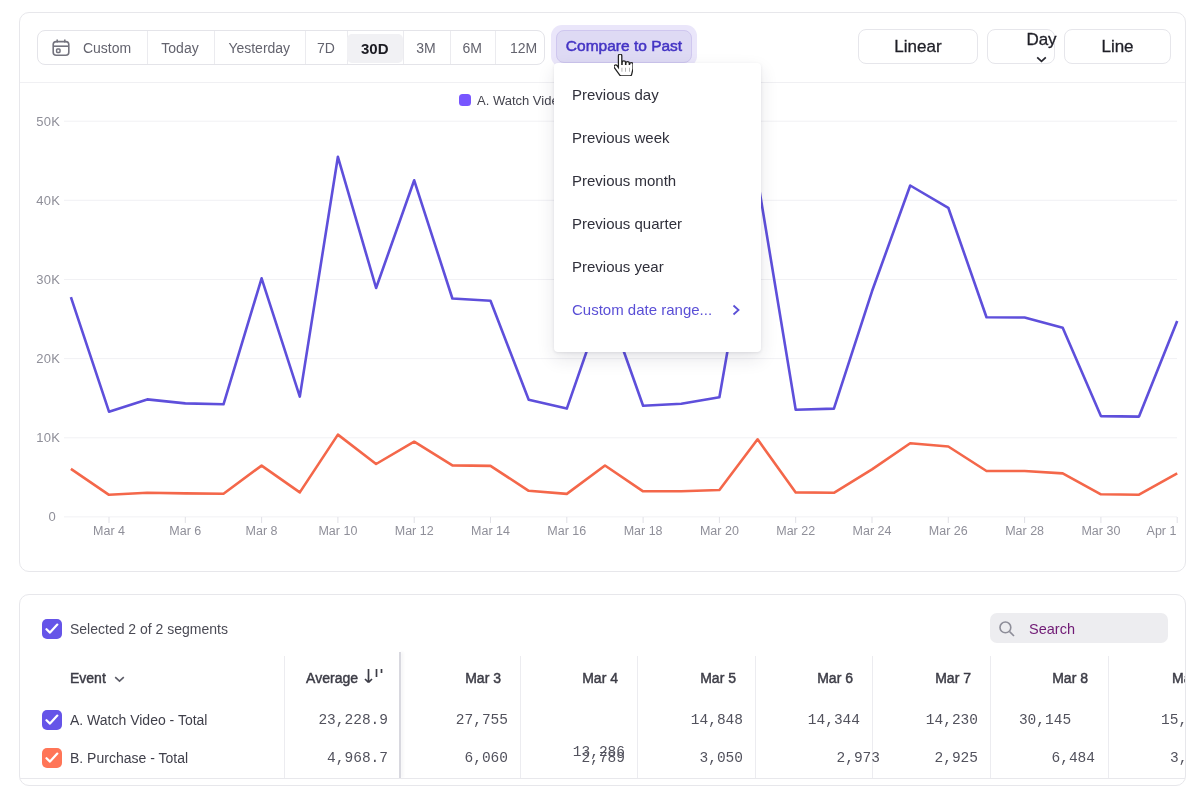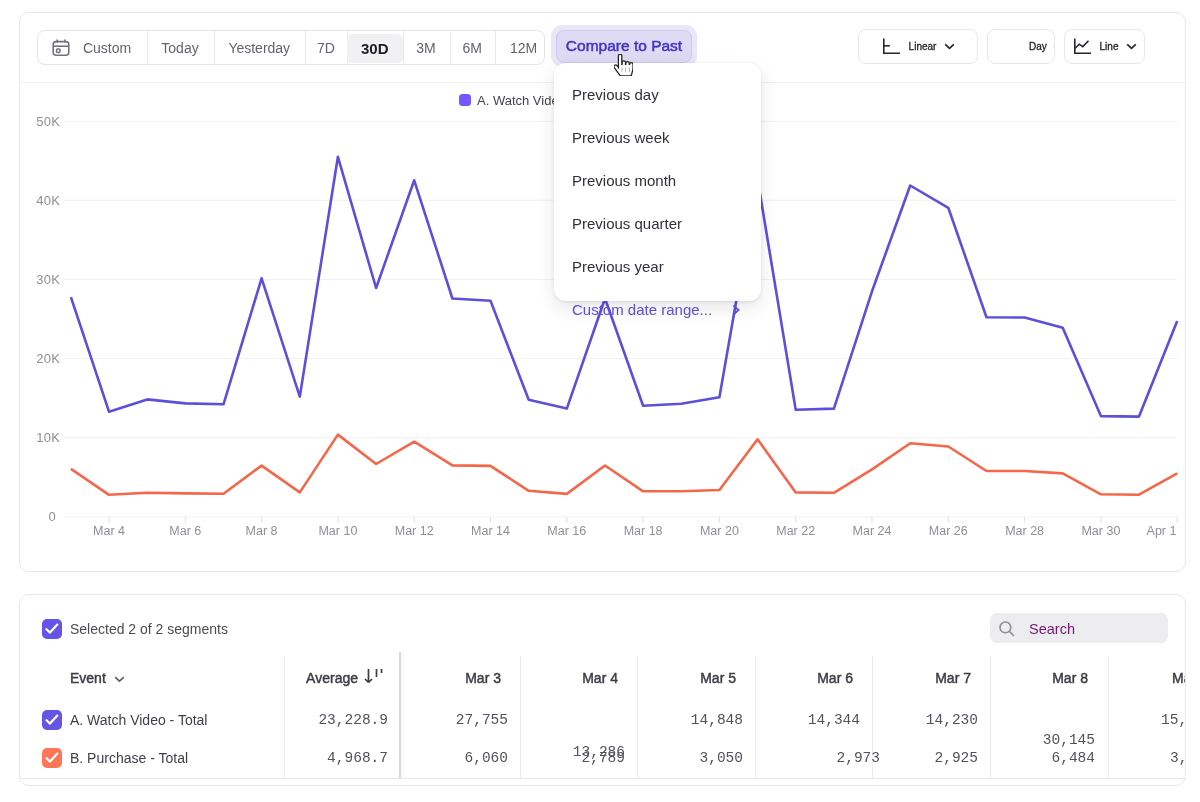--- a/index.html
+++ b/index.html
@@ -11,24 +11,24 @@
 .segctl { position:absolute; left:36.5px; top:30px; width:508px; height:35px;
   border:1px solid #e4e4e9; border-radius:8px; background:#fff; }
 .seg { position:absolute; top:0; height:33px; display:flex; align-items:center;
   justify-content:center; font-size:14px; color:#63636e; }
 .segsep { position:absolute; top:0; bottom:0; width:1px; background:#ebebef; }
 .seg30 { position:absolute; left:309.5px; top:2.5px; width:55.5px; height:29px;
   background:#f1f1f4; border-radius:5px; display:flex; align-items:center;
   justify-content:center; font-size:15px; font-weight:700; color:#1b1b22; }
 .btn { position:absolute; height:35px; border:1px solid #e6e6eb; border-radius:8px;
   background:#fff; display:flex; align-items:center; justify-content:center;
-  gap:8px; font-size:10px; color:#1f1f27; -webkit-text-stroke:0.3px #1f1f27; }
-
-.menu { position:absolute; left:554px; top:63px; width:207px; height:238px;
-  background:#fff; border-radius:12px; z-index:30;
+  gap:8px; font-size:17px; color:#1f1f27;flex-direction:column; -webkit-text-stroke:0.3px #1f1f27; }
+
+.menu { position:absolute; left:554px; top:63px; width:207px; height:289px;
+  background:#fff; border-radius:4px; z-index:30;
   box-shadow:0 1px 3px rgba(35,35,60,.10), 0 7px 18px rgba(35,35,60,.11); }
 .mi { position:absolute; left:18px; font-size:15px; color:#30303b; }
 .num { position:absolute; font-family:"Liberation Mono", monospace; font-size:14.5px;
   color:#52525d; text-align:right; }
 .hdr { position:absolute; font-size:14px; color:#3c3c46; -webkit-text-stroke:0.45px #3c3c46; text-align:right; }
 .vline { position:absolute; top:656px; height:122px; width:1px; background:#ececf0; }
 .cb { position:absolute; width:20px; height:20px; border-radius:5px; }
 .cb svg { position:absolute; left:3px; top:4px; }
 </style>
 </head>
@@ -73,21 +73,21 @@
   <svg width="11" height="7" viewBox="0 0 11 7" fill="none" stroke="#26262e" stroke-width="1.7">
       <path d="M1.2 1.4 L5.5 5.4 L9.8 1.4"></path>
     </svg>
 </div>
 <div class="btn" style="left:987px; top:29px; width:68px; gap:6px;padding-left:41px;">
   <span>Day</span>
   <svg width="11" height="7" viewBox="0 0 11 7" fill="none" stroke="#26262e" stroke-width="1.7">
       <path d="M1.2 1.4 L5.5 5.4 L9.8 1.4"></path>
     </svg>
 </div>
-<div class="btn" style="left:1064px; top:29px; width:81px;">
+<div class="btn" style="left:1064px; top:29px; width:107px;">
   <svg width="20" height="19" viewBox="0 0 20 19" fill="none" stroke="#26262e" stroke-width="1.6">
     <path d="M2.8 1.5 V16.2 H19"></path>
       <path d="M2.8 11.5 L7.3 7.2 L10.8 9.6 L16.5 3.8"></path>
   </svg>
   <span>Line</span>
   <svg width="11" height="7" viewBox="0 0 11 7" fill="none" stroke="#26262e" stroke-width="1.7">
       <path d="M1.2 1.4 L5.5 5.4 L9.8 1.4"></path>
     </svg>
 </div>
 
@@ -219,21 +219,21 @@
       <path d="M1.5 6.2 L5 9.6 L12.3 1.6"></path>
     </svg>
 </div>
 <div class="abs" style="left:70px; top:712px; font-size:14px; color:#3f3f4a;">A. Watch Video - Total</div>
 <div class="num" style="left:288px; top:712px; width:100px;">23,228.9</div>
 <div class="num" style="left:408px; top:712px; width:100px;">27,755</div>
 <div class="num" style="left:525px; top:744px; width:100px;">13,286</div>
 <div class="num" style="left:643px; top:712px; width:100px;">14,848</div>
 <div class="num" style="left:760px; top:712px; width:100px;">14,344</div>
 <div class="num" style="left:878px; top:712px; width:100px;">14,230</div>
-<div class="num" style="left:995px; top:732px; width:100px;">30,145</div>
+<div class="num" style="left:995px; top:712px; width:100px;text-align:center;">30,145</div>
 
 <div class="cb" style="left:42px; top:748px; background:#ff7557;">
   <svg width="14" height="12" viewBox="0 0 14 12" fill="none" stroke="#fff" stroke-width="2.2" stroke-linecap="round" stroke-linejoin="round">
       <path d="M1.5 6.2 L5 9.6 L12.3 1.6"></path>
     </svg>
 </div>
 <div class="abs" style="left:70px; top:750px; font-size:14px; color:#3f3f4a;">B. Purchase - Total</div>
 <div class="num" style="left:288px; top:750px; width:100px;">4,968.7</div>
 <div class="num" style="left:408px; top:750px; width:100px;">6,060</div>
 <div class="num" style="left:525px; top:750px; width:100px;">2,789</div>

